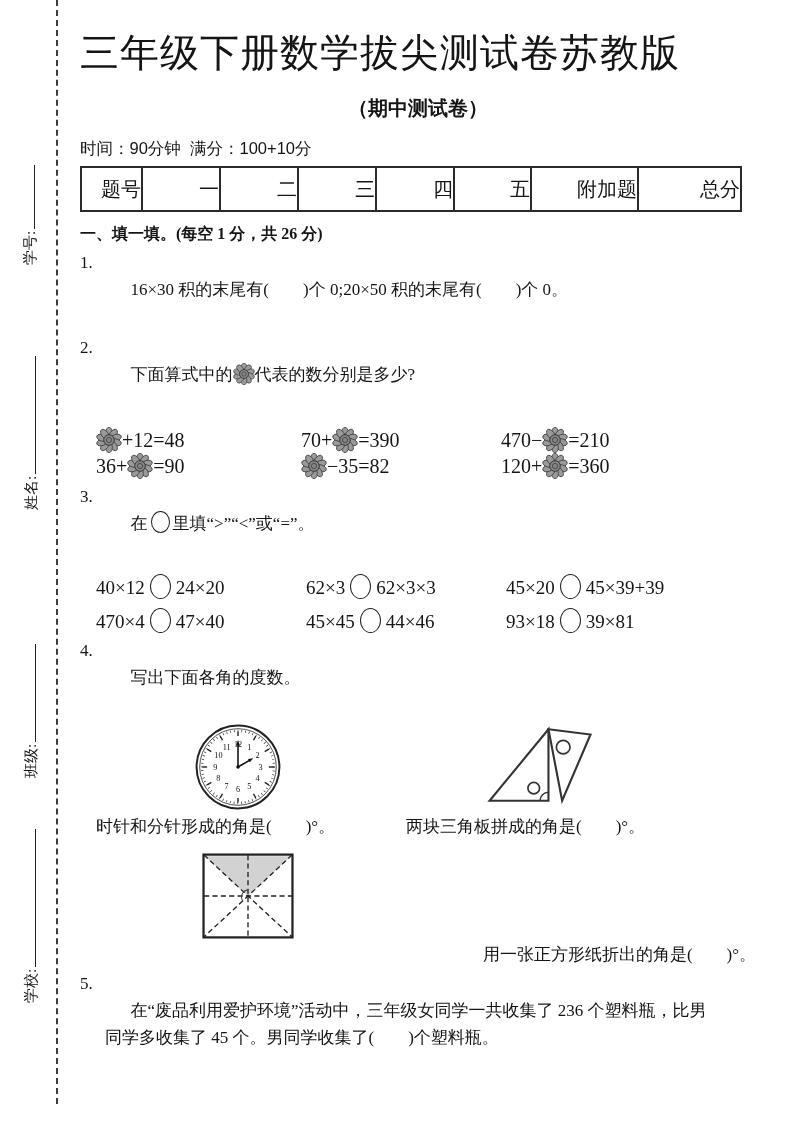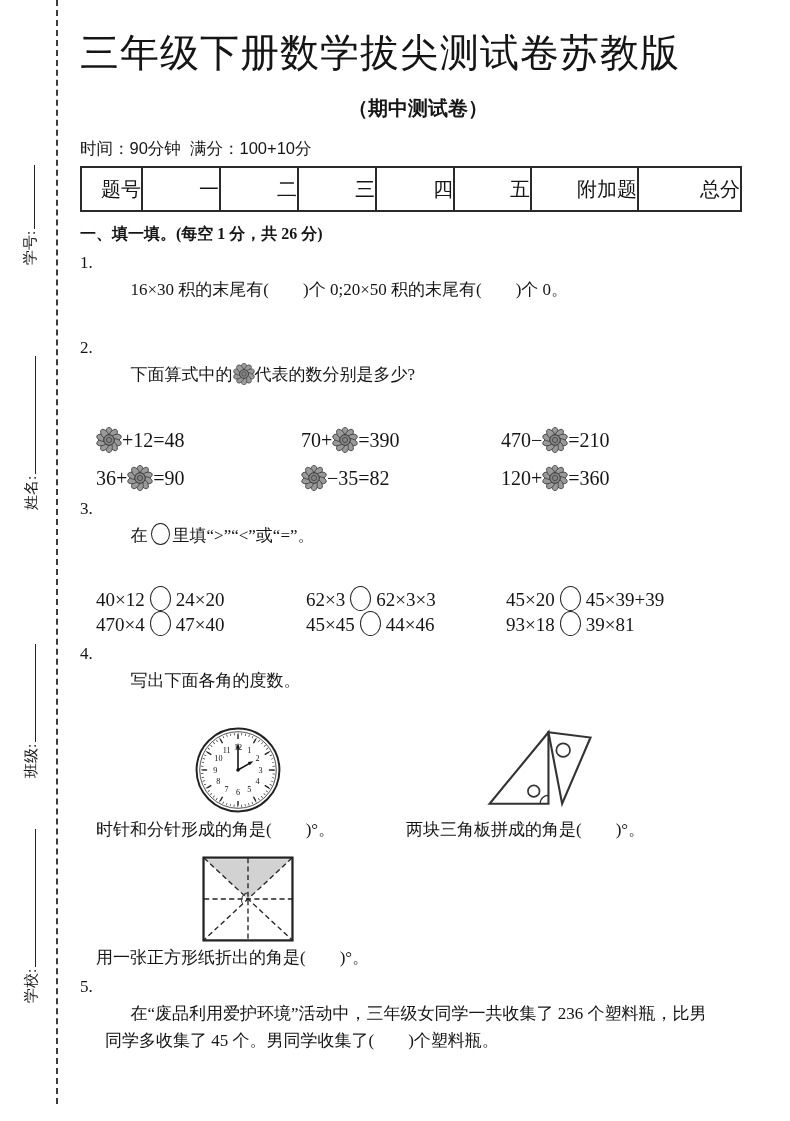--- a/index.html
+++ b/index.html
@@ -29,41 +29,41 @@
   .score-table { border-collapse:collapse; margin-top:6px; width:662px; font-size:20px; }
   .score-table td { border:2px solid #2a2a2a; text-align:right; padding:0; }
   .head-row td  { height:42px; }
   .score-row td { height:36px; }
 
   .sec-head { margin-top:12px; font-weight:bold; font-size:16px; white-space:pre-wrap; }
   .q { position:relative; padding-left:25px; font-size:17px; line-height:27px;
        margin-top:4px; white-space:pre-wrap; }
   .qnum { position:absolute; left:0; top:0; }
 
-  .eq-grid  { display:grid; grid-template-columns:205px 200px auto; row-gap:12px;
+  .eq-grid  { display:grid; grid-template-columns:205px 200px auto; 
               margin:12px 0 0 16px; font-size:20px;text-align:right; }
   .eq       { display:flex; align-items:center; }
   .flower   { width:26px; height:26px; flex:0 0 auto; }
   .flower-inline { width:22px; height:22px; vertical-align:-5px; }
 
-  .cmp-grid { display:grid; grid-template-columns:210px 200px auto; 
+  .cmp-grid { display:grid; grid-template-columns:210px 200px auto; row-gap:9px;
               margin:10px 0 0 16px; font-size:19px; }
   .ccircle  { display:inline-block; width:19px; height:23px; border:1.6px solid #222;
               border-radius:50%; margin:0 5px; vertical-align:-5px; }
   .ccircle-sm { display:inline-block; width:17px; height:20px; border:1.5px solid #222;
               border-radius:50%; margin:0 3px; vertical-align:-4px; }
 
   .figures-row { display:flex; align-items:flex-start; margin-top:6px; }
   .clock  { width:86px; height:86px; margin-left:115px; }
   .setsq  { width:118px; height:82px; margin-left:199px; }
   .captions-row { position:relative; height:30px; margin-top:5px; font-size:17px; }
   .cap1 { position:absolute; left:16px; white-space:pre-wrap; }
   .cap2 { position:absolute; left:326px; white-space:pre-wrap; }
   .sqpaper { display:block; margin:8px 0 0 122px; }
-  .sq-caption { margin:4px 0 0 16px; font-size:17px; white-space:pre-wrap; }
+  .sq-caption { margin:4px 0 0 16px; font-size:17px; white-space:pre-wrap;text-align:right; }
   svg text { font-family:"Liberation Serif", serif; }
 </style>
 </head>
 <body>
 
 <svg width="0" height="0" style="position:absolute" aria-hidden="true">
   <defs>
     <g id="sym-flower">
       <g>
         <ellipse cx="11" cy="5" rx="2.8" ry="4.8" fill="#9a9a9a" stroke="#3f3f3f" stroke-width="0.7"></ellipse>

